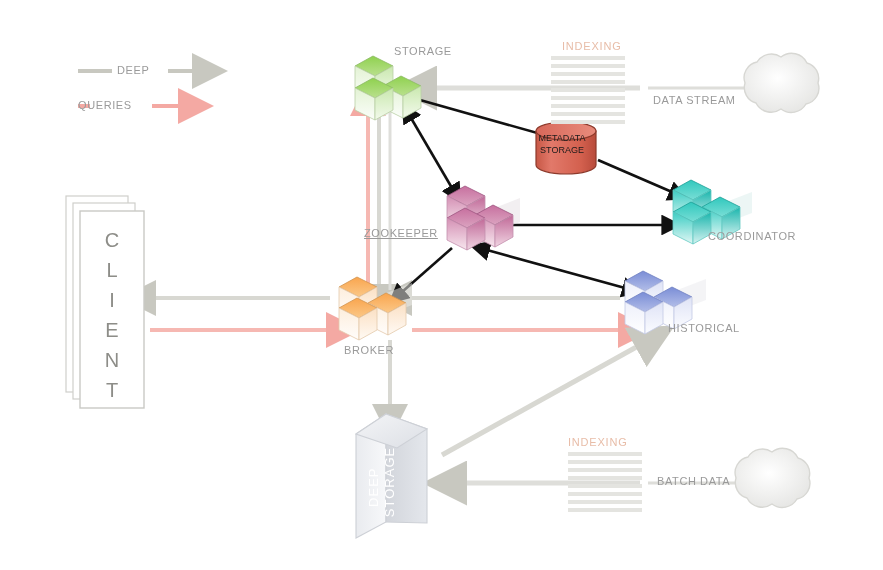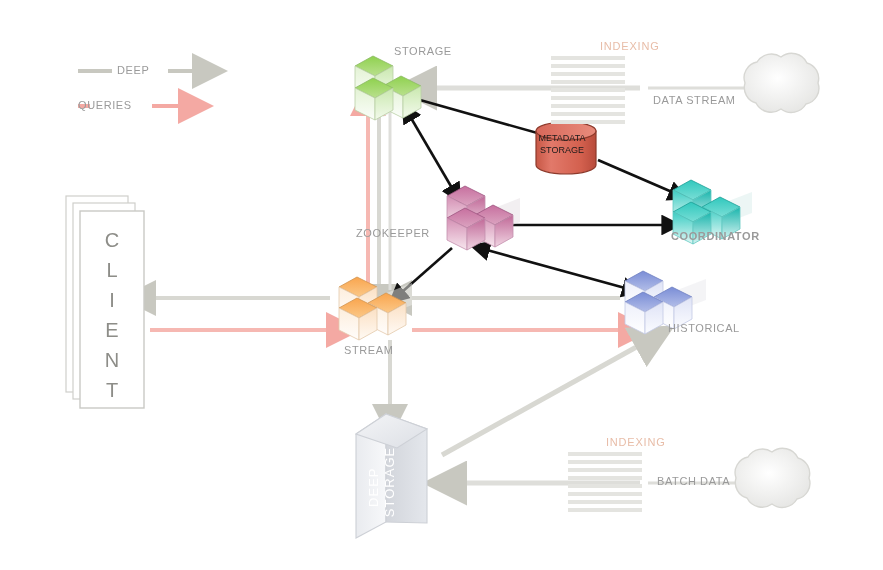--- a/index.html
+++ b/index.html
@@ -2,21 +2,21 @@
 <html><head>
 <meta charset="utf-8">
 <style>
   html,body{margin:0;padding:0;background:#ffffff;}
   body{width:883px;height:570px;position:relative;overflow:hidden;
        font-family:"Liberation Sans","DejaVu Sans",sans-serif;}
   #stage{position:absolute;left:0;top:0;width:883px;height:570px;}
   #svgroot{position:absolute;left:0;top:0;width:883px;height:570px;}
   .lbl{position:absolute;color:#9a9a9a;font-size:11px;letter-spacing:.6px;
        white-space:nowrap;user-select:none;}
-  .lbl.idx{color:#e8bda8;font-size:11px;letter-spacing:.8px;margin-left:38px;}
+  .lbl.idx{color:#e8bda8;font-size:11px;letter-spacing:.8px;}
 </style>
 </head>
 <body>
 
 <div id="stage">
 
 <svg id="svgroot" viewBox="0 0 883 570">
   <defs>
 
     <linearGradient id="gGreenTop" x1="0" y1="0" x2="0" y2="1">
@@ -318,24 +318,24 @@
     <path d="M748,457 a17,17 0 0 1 24,-5 a17,17 0 0 1 26,6 a16,16 0 0 1 11,20
              a16,16 0 0 1 -12,21 a17,17 0 0 1 -25,5 a17,17 0 0 1 -25,-6
              a16,16 0 0 1 -11,-20 a16,16 0 0 1 12,-21 z" fill="url(#gCloud)" stroke="#d7d7d3" stroke-width="1.4"></path>
   </g>
 </svg>
 
 <div class="lbl" style="left:117px;top:64px;">DEEP</div>
 <div class="lbl" style="left:78px;top:99px;">QUERIES</div>
 
 <div class="lbl" style="left:394px;top:45px;">STORAGE</div>
-<div class="lbl" style="left:356px;top:227px;">ZOOKEEPER</div>
-<div class="lbl" style="left:344px;top:344px;">STREAM</div>
+<div class="lbl" style="left:364px;top:227px;text-decoration:underline;">ZOOKEEPER</div>
+<div class="lbl" style="left:344px;top:344px;">BROKER</div>
 <div class="lbl" style="left:668px;top:322px;">HISTORICAL</div>
-<div class="lbl" style="left:671px;top:230px;font-weight:bold;">COORDINATOR</div>
+<div class="lbl" style="left:708px;top:230px;">COORDINATOR</div>
 
 <div class="lbl idx" style="left:562px;top:40px;">INDEXING</div>
 <div class="lbl idx" style="left:568px;top:436px;">INDEXING</div>
 
 <div class="lbl" style="left:653px;top:94px;text-align:center;">DATA STREAM</div>
 <div class="lbl" style="left:657px;top:475px;text-align:center;">BATCH DATA</div>
 
 <div style="position:absolute;left:536px;top:132px;width:52px;text-align:center;
             font-size:9px;line-height:12px;color:#1a1a1a;font-weight:normal;">
   <div>METADATA</div>

